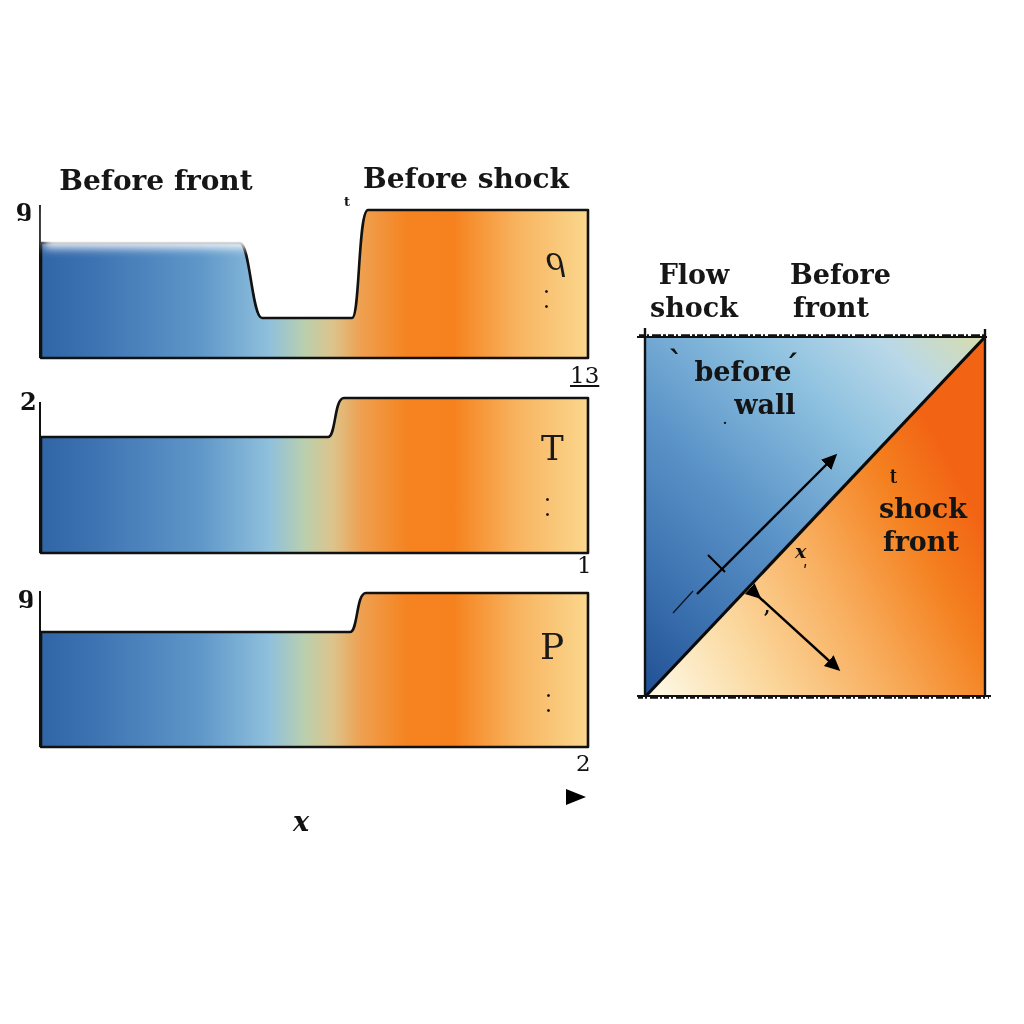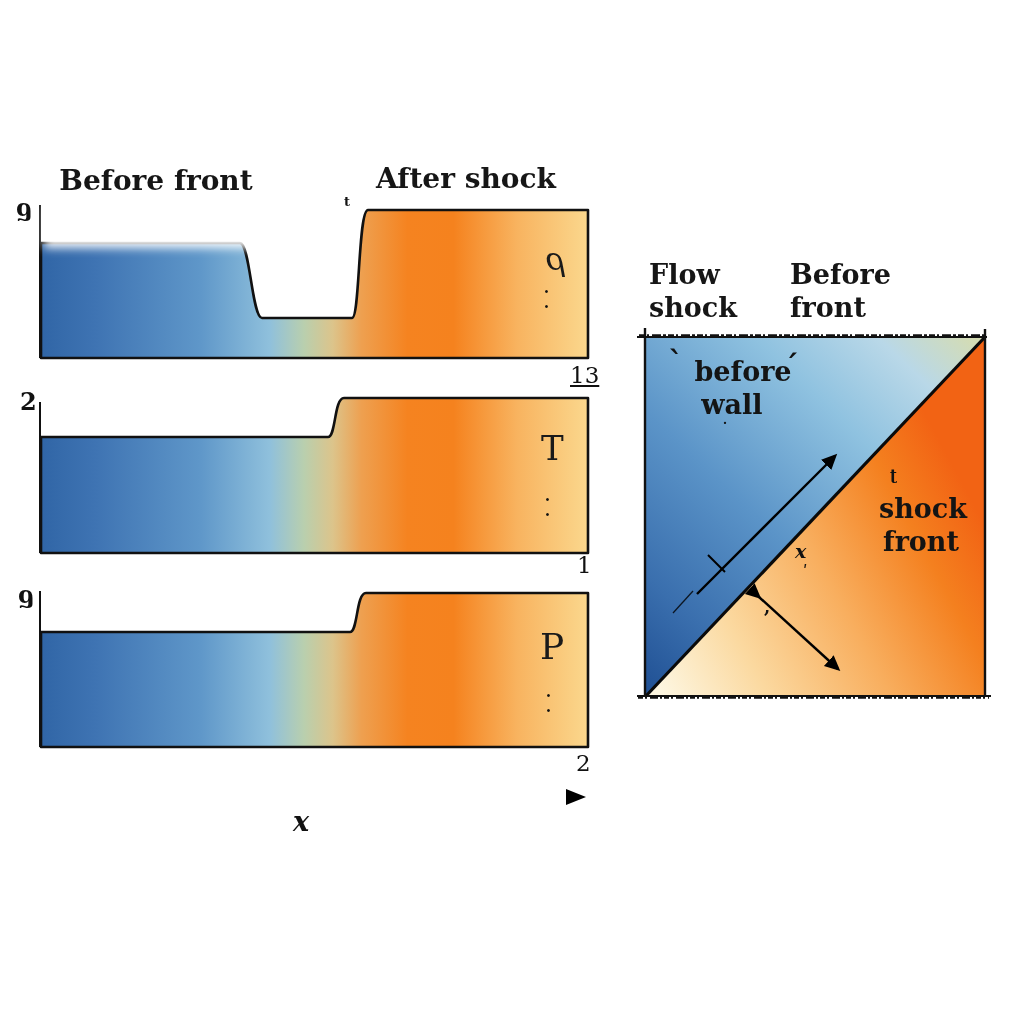--- a/index.html
+++ b/index.html
@@ -7,32 +7,32 @@
           font-family:"DejaVu Serif","Liberation Serif",serif;color:#111;}
   .abs{position:absolute;}
   .hdr{font-weight:bold;font-size:28px;color:#161616;white-space:nowrap;}
   .ctr{transform:translateX(-50%);}
   .sideLabel{font-size:34px;color:#1a1a1a;}
   .dots{font-size:22px;line-height:15px;white-space:pre;color:#111;text-align:center;}
   .tick{font-size:24px;font-weight:600;color:#111;}
   .cornerNum{font-size:23px;color:#111;}
   .mirror{display:inline-block;transform:scaleX(-1);}
   .ital{font-style:italic;}
-  .rhdr{font-weight:bold;font-size:27px;line-height:33px;color:#161616;white-space:nowrap;}
+  .rhdr{font-weight:bold;font-size:27px;line-height:33px;color:#161616;text-align:center;white-space:nowrap;}
   .regionLabel{font-size:27px;font-weight:600;color:#141414;white-space:nowrap;}
   .mark{color:#111;}
   svg{display:block;overflow:visible;}
 </style>
 </head>
 <body>
 
 <div id="canvas">
 
   <div class="abs hdr ctr" style="left:156px;top:164px;">Before front</div>
-  <div class="abs hdr ctr" style="left:466px;top:162px;">After shock</div>
+  <div class="abs hdr ctr" style="left:466px;top:162px;">Before shock</div>
 
   <svg class="abs" style="left:28px;top:196px;" width="575" height="172" viewBox="0 0 575 172">
     <defs>
       <linearGradient id="fillGrad1" x1="0" y1="0" x2="575" y2="0" gradientUnits="userSpaceOnUse">
         <stop offset="0" stop-color="#2d62a3"></stop>
           <stop offset="0.12" stop-color="#3f74b3"></stop>
         <stop offset="0.30" stop-color="#5f97c9"></stop>
           <stop offset="0.42" stop-color="#8fc0dc"></stop>
         <stop offset="0.48" stop-color="#b9cfae"></stop>
           <stop offset="0.53" stop-color="#dcc48b"></stop>
@@ -174,21 +174,21 @@
     <line x1="350" y1="4" x2="350" y2="372" stroke="#111" stroke-width="2.4"></line>
 
     <line x1="62" y1="269" x2="200" y2="131" stroke="#000" stroke-width="2.4" marker-end="url(#ah)"></line>
     <line x1="73" y1="230" x2="90" y2="247" stroke="#000" stroke-width="2"></line>
     <line x1="38" y1="288" x2="58" y2="266" stroke="#000" stroke-width="1.3" opacity="0.8"></line>
 
     <line x1="124" y1="272" x2="203" y2="344" stroke="#000" stroke-width="2.4" marker-start="url(#ah)" marker-end="url(#ah)"></line>
   </svg>
 
   <div class="abs regionLabel ctr" style="left:727px;top:356px;margin-left:16px;">before</div>
-  <div class="abs regionLabel ctr" style="left:732px;top:389px;">wall</div>
+  <div class="abs regionLabel ctr" style="left:765px;top:389px;">wall</div>
   <div class="abs regionLabel ctr" style="left:923px;top:493px;">shock</div>
   <div class="abs regionLabel ctr" style="left:921px;top:526px;">front</div>
 
   <span class="abs mark" style="left:668px;top:344px;font-size:30px;font-weight:bold;">`</span>
   <span class="abs mark" style="left:784px;top:348px;font-size:30px;font-weight:bold;">´</span>
   <span class="abs mark" style="left:720px;top:418px;font-size:20px;">˙</span>
   <span class="abs mark ital" style="left:795px;top:540px;font-size:19px;font-weight:600;">x</span>
   <span class="abs mark" style="left:803px;top:562px;font-size:16px;">ʹ</span>
   <span class="abs mark" style="left:764px;top:596px;font-size:18px;font-weight:bold;">,</span>
   <span class="abs mark" style="left:890px;top:466px;font-size:15px;font-weight:bold;">ʈ</span>

